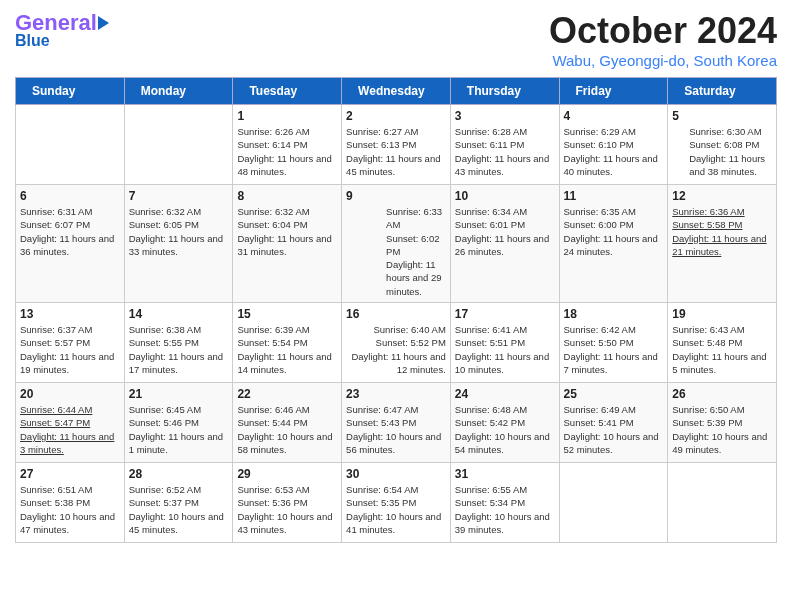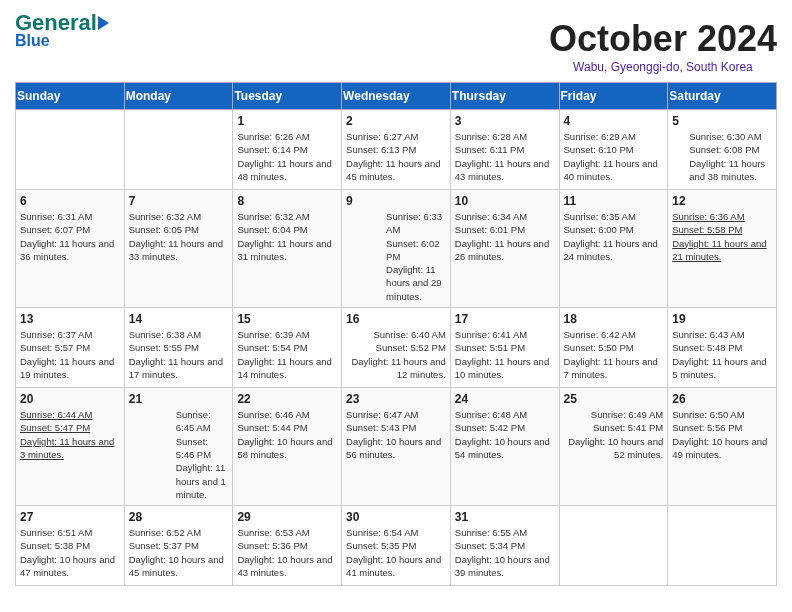--- a/index.html
+++ b/index.html
@@ -16,41 +16,41 @@
       align-items: flex-start;
       margin-bottom: 8px;
     }
     .logo {
       display: flex;
       flex-direction: column;
       align-items: flex-start;
     }
     .logo-general { color: #333; }
     .logo-blue { color: #1565c0; }
-    .title-area { text-align: center; margin-top: 8px; }
+    .title-area { text-align: right; }
     .month-title {
       font-size: 36px;
       font-weight: bold;
       color: #222;
     }
     .location {
-      font-size: 12px;
-      color: #4c1d95;
+      font-size: 15px;
+      color: #3b82f6;
     }
     table {
       width: 100%;
       border-collapse: collapse;
       table-layout: fixed;
     }
     thead tr {
       background-color: #1565c0;
       color: #fff;
     }
     thead th {
-      padding: 6px 1px;
+      padding: 6px 16px;
       font-size: 12px;
       font-weight: bold;
       text-align: left;
       border: 1px solid #aac;
     }
     tbody tr {
       vertical-align: top;
     }
     tbody td {
       border: 1px solid #ccc;
@@ -78,21 +78,21 @@
       background: #fff;
     }
     .empty { background: #fff !important; }
   </style>
 </head>
 <body>
 
 <div class="header">
   <div class="logo">
     <div style="display:flex;align-items:center;">
-      <span class="logo-general" style="font-size:22px;font-weight:bold;color:#0f766e;">General</span>
+      <span class="logo-general" style="font-size:22px;font-weight:bold;color:#8b5cf6;">General</span>
       <span style="display:inline-block;width:0;height:0;border-top:7px solid transparent;border-bottom:7px solid transparent;border-left:11px solid #1565c0;margin-left:1px;"></span>
     </div>
     <span class="logo-blue" style="font-size:16px;font-weight:bold;color:#1565c0;margin-top:-4px;">Blue</span>
   </div>
   <div class="title-area">
     <div class="month-title">October 2024</div>
     <div class="location">Wabu, Gyeonggi-do, South Korea</div>
   </div>
 </div>
 
@@ -233,21 +233,21 @@
       </tr>
       <tr>
         <td>
           <span class="day-num">20</span>
           <div class="day-info" style="white-space: pre-line; text-decoration: underline;">Sunrise: 6:44 AM
 Sunset: 5:47 PM
 Daylight: 11 hours and 3 minutes.</div>
         </td>
         <td>
           <span class="day-num">21</span>
-          <div class="day-info" style="white-space: pre-line; margin-left: 47px;">Sunrise: 6:45 AM
+          <div class="day-info" style="white-space: pre-line;">Sunrise: 6:45 AM
 Sunset: 5:46 PM
 Daylight: 11 hours and 1 minute.</div>
         </td>
         <td>
           <span class="day-num">22</span>
           <div class="day-info" style="white-space: pre-line;">Sunrise: 6:46 AM
 Sunset: 5:44 PM
 Daylight: 10 hours and 58 minutes.</div>
         </td>
         <td>
@@ -257,28 +257,28 @@
 Daylight: 10 hours and 56 minutes.</div>
         </td>
         <td>
           <span class="day-num">24</span>
           <div class="day-info" style="white-space: pre-line;">Sunrise: 6:48 AM
 Sunset: 5:42 PM
 Daylight: 10 hours and 54 minutes.</div>
         </td>
         <td>
           <span class="day-num">25</span>
-          <div class="day-info" style="white-space: pre-line; text-align: right;">Sunrise: 6:49 AM
+          <div class="day-info" style="white-space: pre-line;">Sunrise: 6:49 AM
 Sunset: 5:41 PM
 Daylight: 10 hours and 52 minutes.</div>
         </td>
         <td>
           <span class="day-num">26</span>
           <div class="day-info" style="white-space: pre-line;">Sunrise: 6:50 AM
-Sunset: 5:56 PM
+Sunset: 5:39 PM
 Daylight: 10 hours and 49 minutes.</div>
         </td>
       </tr>
       <tr>
         <td>
           <span class="day-num">27</span>
           <div class="day-info" style="white-space: pre-line;">Sunrise: 6:51 AM
 Sunset: 5:38 PM
 Daylight: 10 hours and 47 minutes.</div>
         </td>

